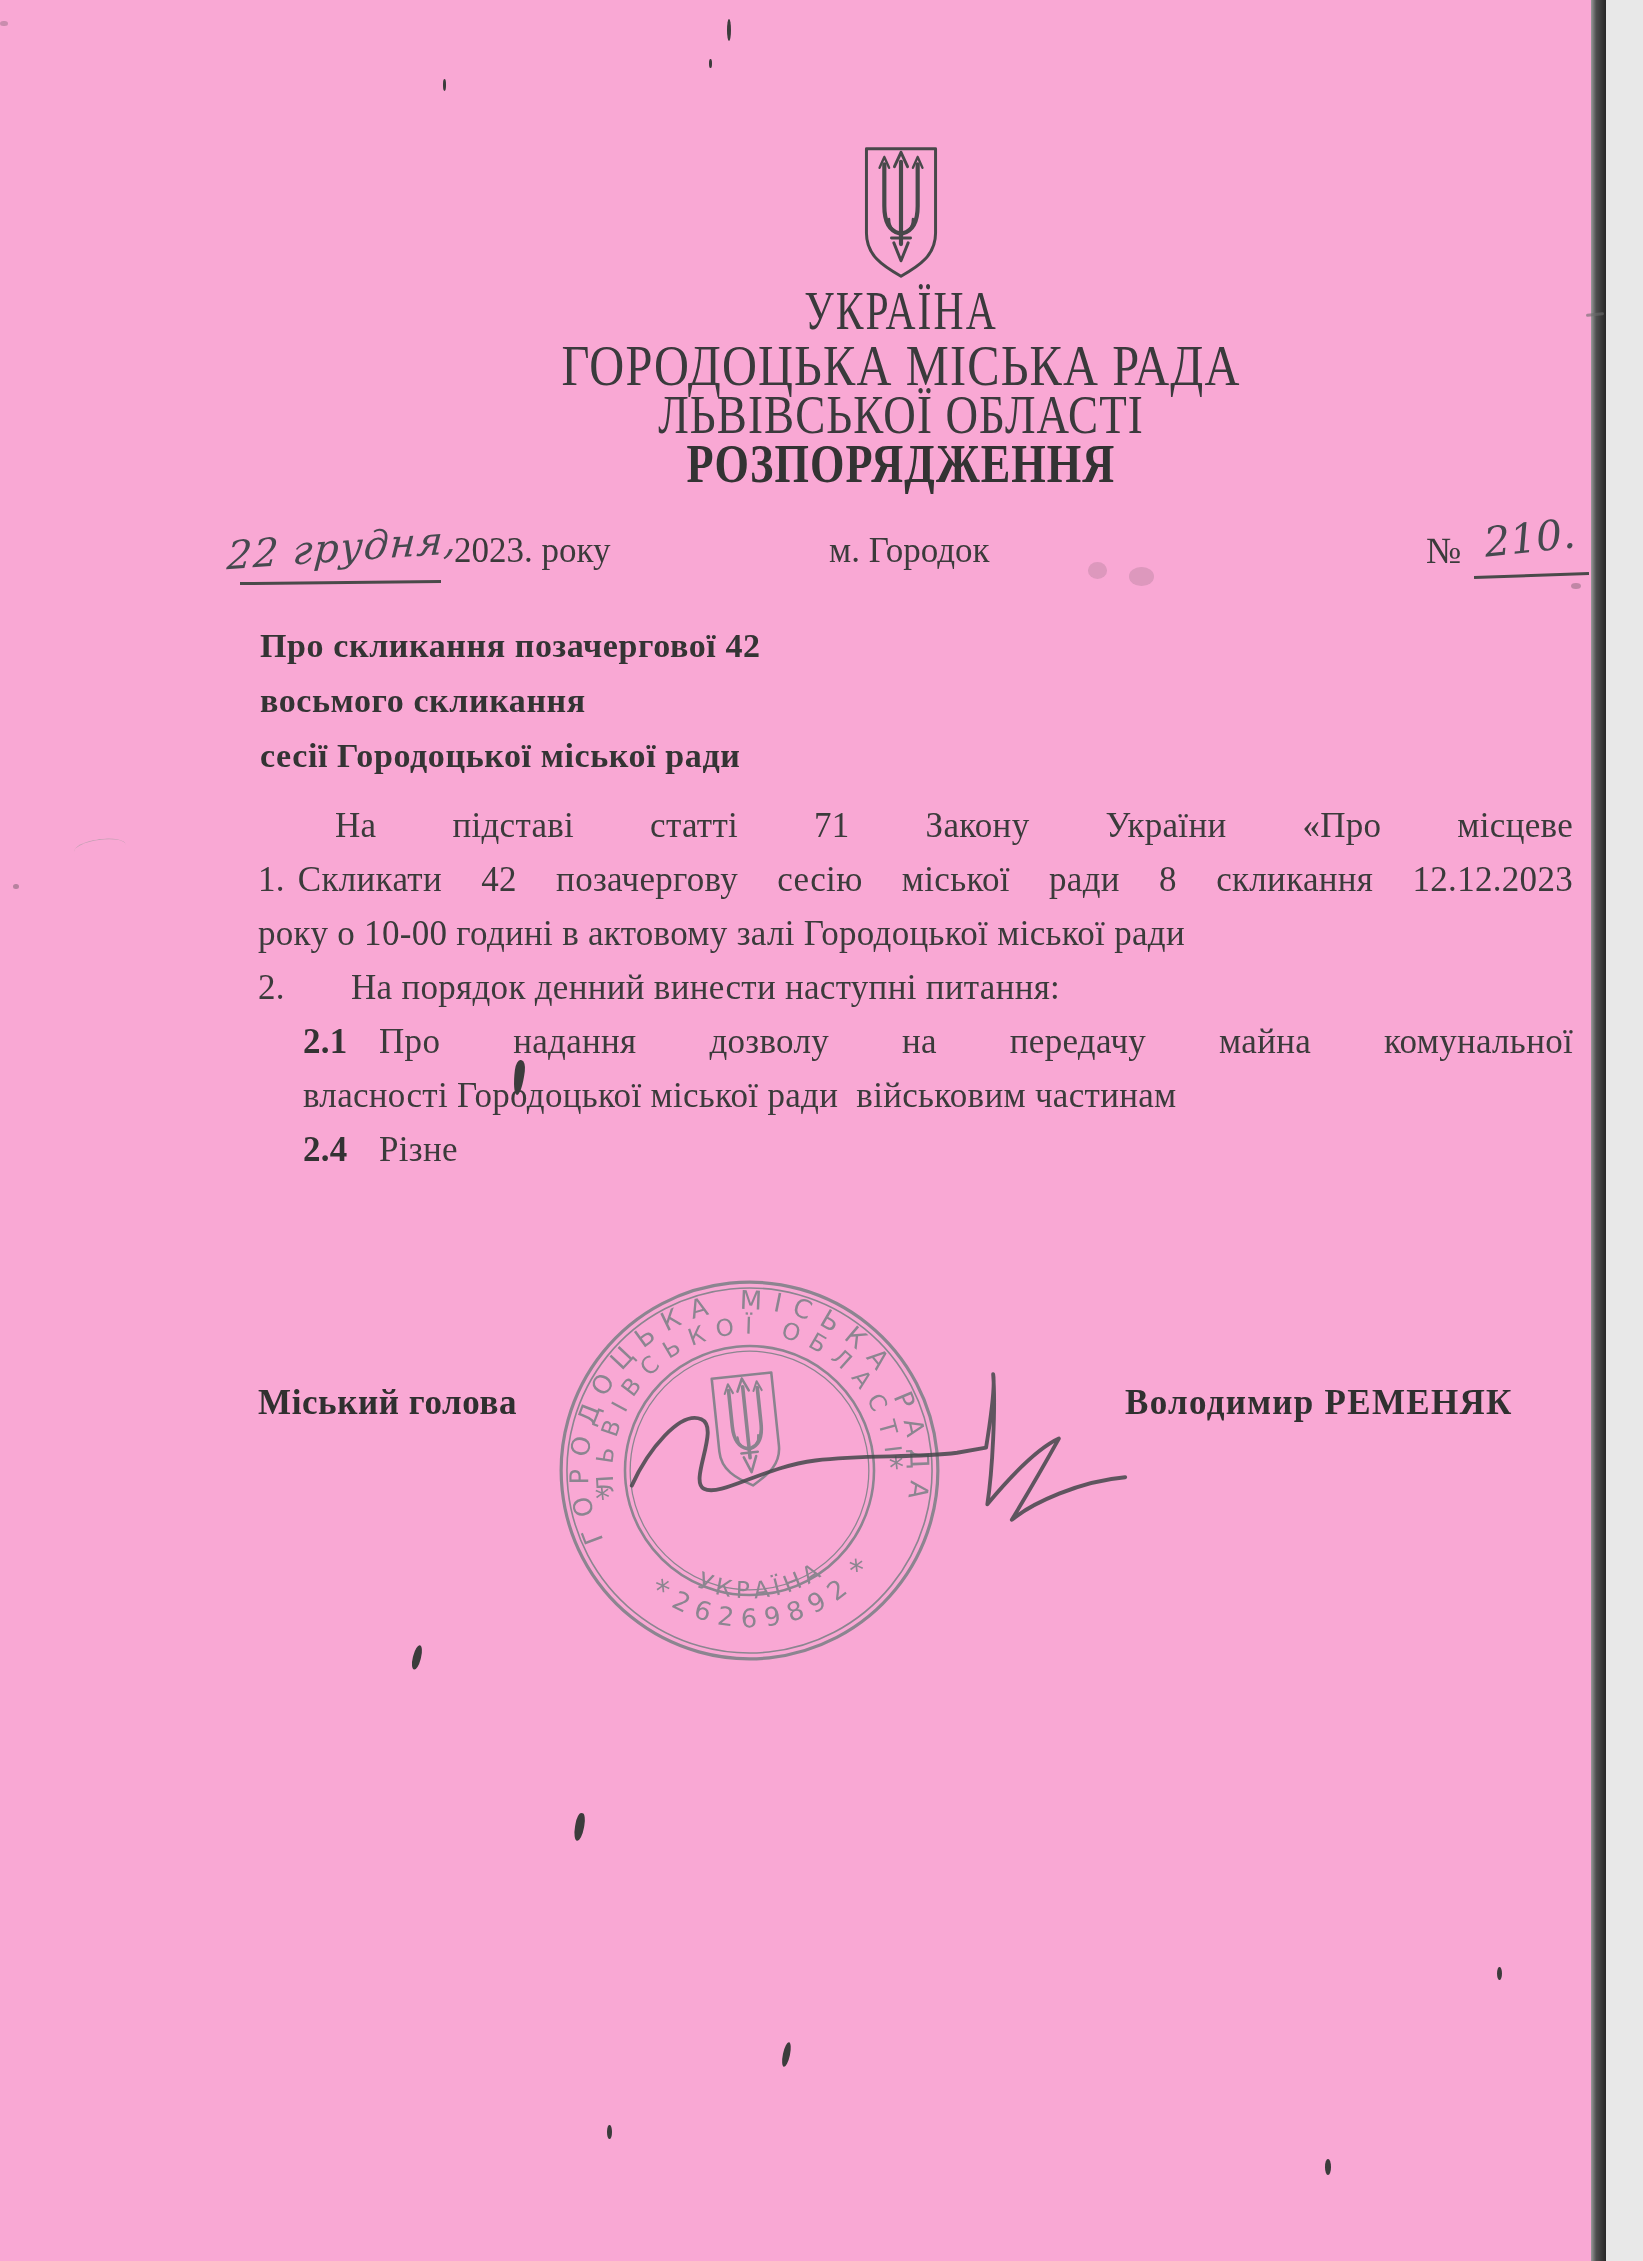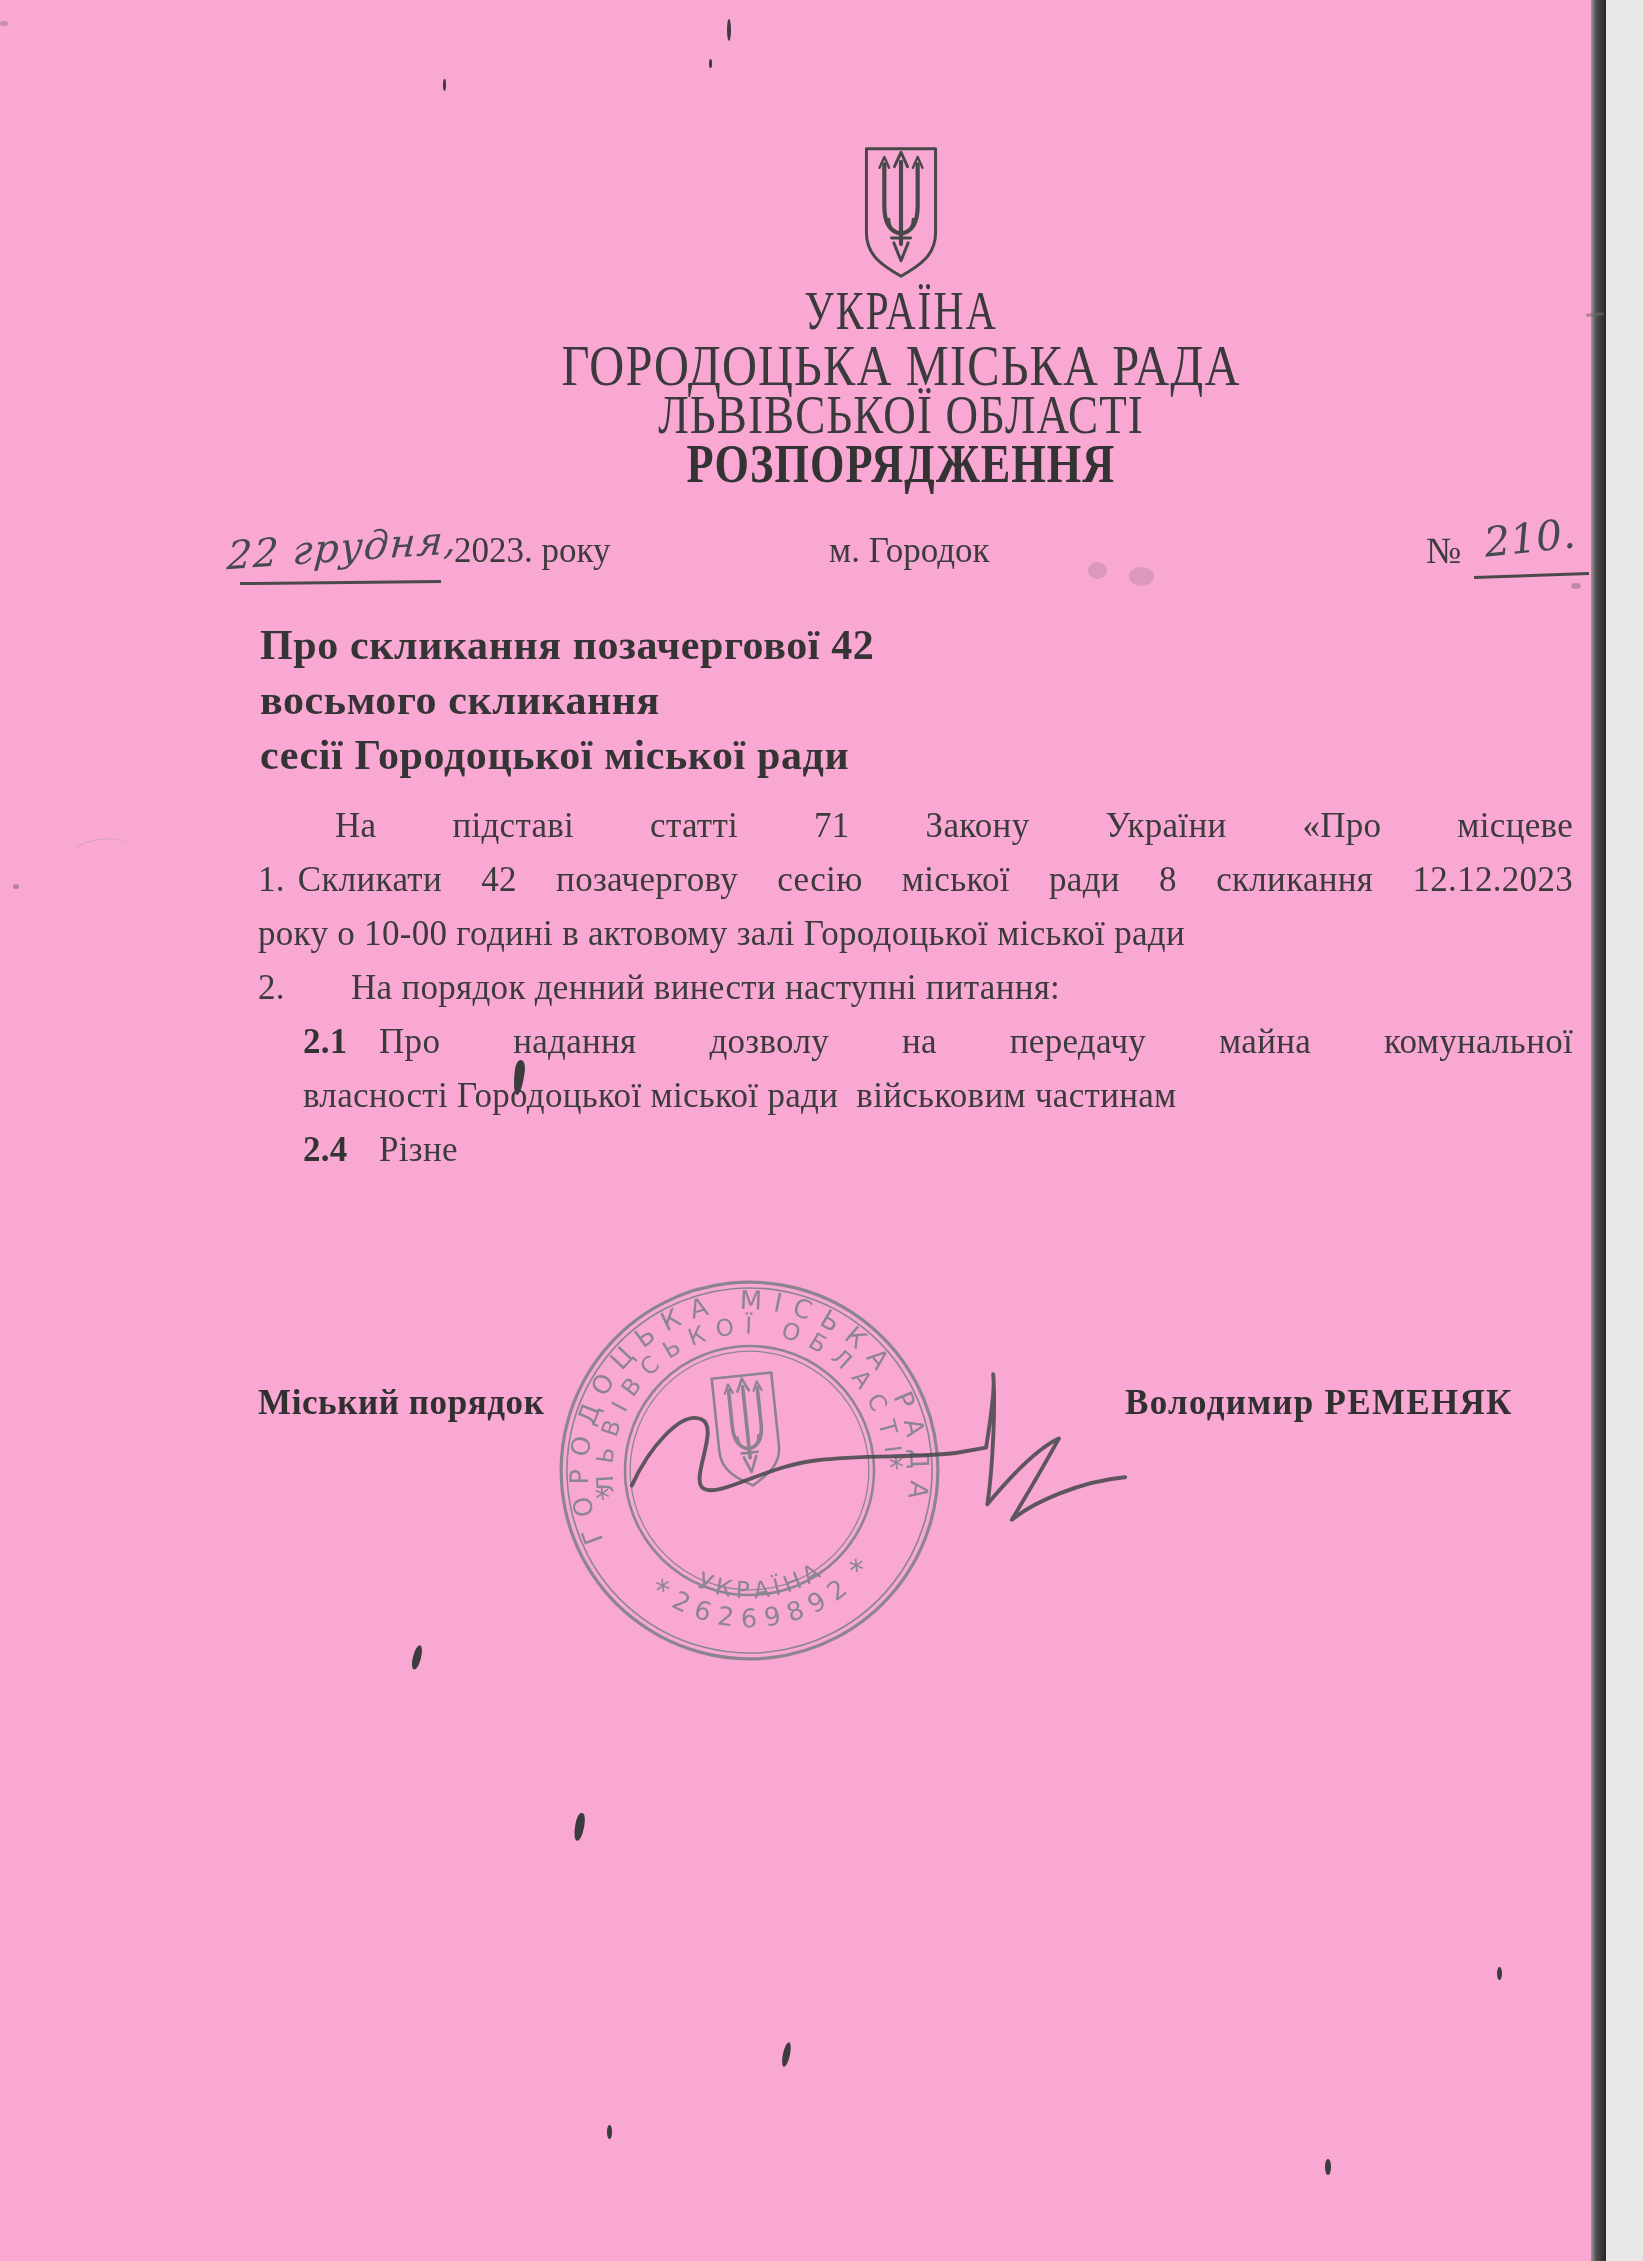--- a/index.html
+++ b/index.html
@@ -7,21 +7,21 @@
         font-family:"Liberation Serif", serif;color:#3b3b3b;}
   .abs{position:absolute;}
   .hline{position:absolute;left:79px;width:1644px;text-align:center;white-space:nowrap;color:#3a3a3c;}
   .cty{top:281px;font-size:52px;letter-spacing:2.6px;transform:scale(.80,1.04);}
   .cou{top:335px;font-size:55px;letter-spacing:1.3px;transform:scale(.88,1.02);}
   .reg{top:385px;font-size:53px;letter-spacing:1.3px;transform:scale(.85,1.02);}
   .dtp{top:433px;font-size:54px;font-weight:bold;letter-spacing:1.3px;transform:scale(.82,1.02);color:#333;}
   .dateline span{position:absolute;font-size:35px;white-space:nowrap;}
   .hand{font-style:italic;color:#46494f;font-family:"DejaVu Serif", serif;}
   .uline{position:absolute;background:#4a4a4a;height:2.6px;}
-  .subject{position:absolute;left:260px;top:618px;font-weight:bold;font-size:42px;color:#343434;
+  .subject{position:absolute;left:260px;top:618px;font-weight:bold;font-size:34px;color:#343434;
            line-height:55px;letter-spacing:0.6px;white-space:nowrap;}
   .body{position:absolute;left:258px;top:799px;width:1315px;font-size:35px;color:#3b3b3b;letter-spacing:0.3px;}
   .ln{line-height:54px;white-space:pre-wrap;}
   .fx{display:flex;line-height:54px;}
   .jfy{text-align:justify;text-align-last:justify;white-space:normal;}
   .grow{display:block;flex:1;}
   .num{display:block;flex:none;}
   .b{font-weight:bold;color:#333;}
   .ind{padding-left:45px;}
   .sig{position:absolute;font-size:35px;font-weight:bold;color:#303030;white-space:nowrap;letter-spacing:0.6px;}
@@ -91,21 +91,21 @@
       <span class="num b" style="width:76px;">2.1</span>
       <span class="grow jfy">Про надання дозволу на передачу майна комунальної</span>
     </div>
     <div class="ln ind">власності Городоцької міської ради  військовим частинам</div>
     <div class="fx ind">
       <span class="num b" style="width:76px;">2.4</span>
       <span>Різне</span>
     </div>
   </div>
 
-  <div class="sig" style="left:258px;top:1383px;">Міський порядок</div>
+  <div class="sig" style="left:258px;top:1383px;">Міський голова</div>
   <div class="sig" style="left:1125px;top:1383px;letter-spacing:1.3px;">Володимир РЕМЕНЯК</div>
 
   <svg class="stamp" viewBox="0 0 600 600">
     <g stroke="#7d8187" fill="none">
       <circle cx="300" cy="300" r="292" stroke-width="5"></circle>
       <circle cx="300" cy="300" r="283" stroke-width="2.5"></circle>
       <circle cx="300" cy="300" r="193" stroke-width="4"></circle>
       <circle cx="300" cy="300" r="185" stroke-width="2"></circle>
     </g>
     <defs>

